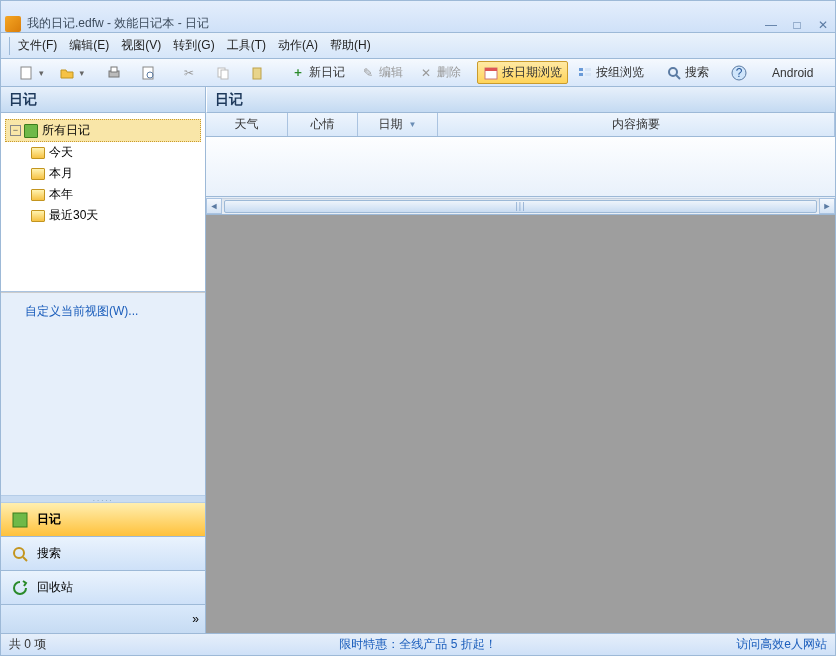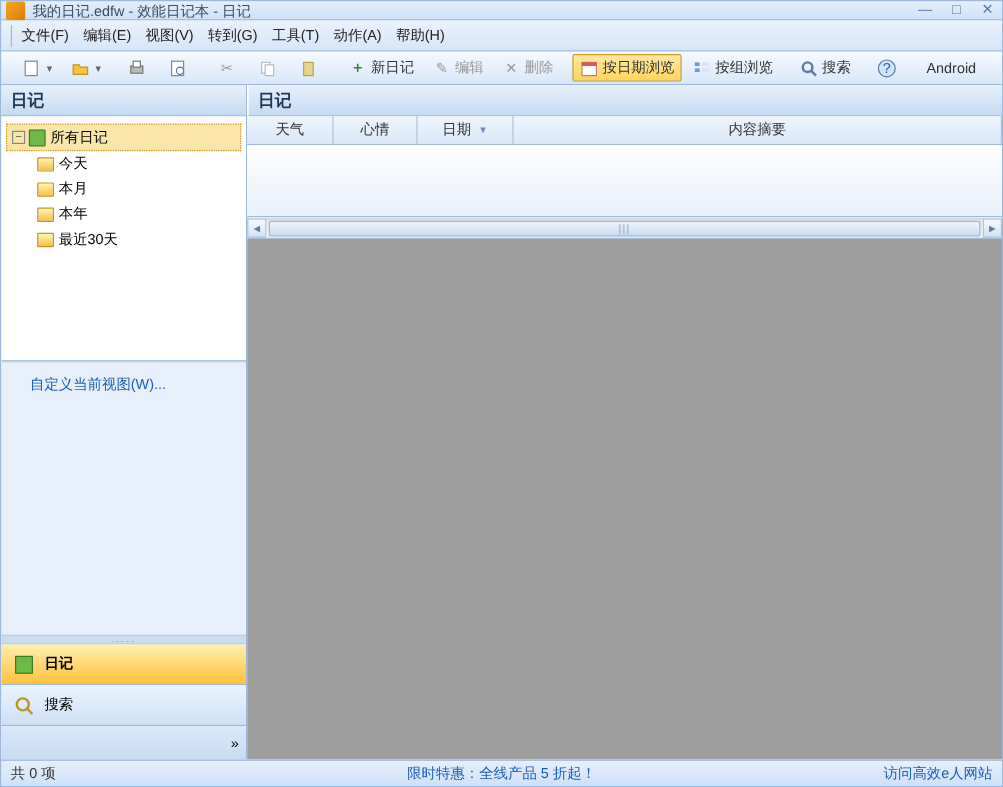--- a/index.html
+++ b/index.html
@@ -1,19 +1,19 @@
 <!DOCTYPE html>
 <html><head>
 <meta charset="utf-8">
 <style>
 * { margin: 0; padding: 0; box-sizing: border-box; font-family: "Microsoft YaHei", sans-serif; font-size: 12px; }
 body { width: 836px; height: 656px; background: #cde0f7; display: flex; flex-direction: column; border: 1px solid #9db9d7; }
 
 
-.titlebar { height: 16px; background: linear-gradient(#e4eefc, #cfe1f8); display: flex; align-items: flex-start; padding: 0 4px; border-bottom: 1px solid #9db9d7; }
+.titlebar { height: 32px; background: linear-gradient(#e4eefc, #cfe1f8); display: flex; align-items: flex-end; padding: 0 4px; border-bottom: 1px solid #9db9d7; }
 .titlebar .app-icon { width: 16px; height: 16px; background: linear-gradient(135deg, #f5a623, #d97d0a); border-radius: 2px; margin-right: 6px; }
 .titlebar .title-text { flex: 1; color: #3c4b5c; }
 .titlebar .win-btns { display: flex; gap: 10px; color: #5b7ba3; }
 .titlebar .win-btn { cursor: pointer; width: 16px; text-align: center; }
 
 
 .menubar { height: 26px; background: linear-gradient(#eaf2fb, #d6e6f9); border-bottom: 1px solid #9db9d7; display: flex; align-items: center; padding: 0 6px; }
 .menubar .menu-item { padding: 2px 6px; color: #222; cursor: pointer; }
 .menubar .sep { width: 1px; height: 18px; background: #9db9d7; margin: 0 2px; }
 
@@ -257,30 +257,39 @@
       </div>
       <div class="nav-btn">
         <span class="nico">
             <svg width="18" height="18">
               <circle cx="8" cy="8" r="5" fill="none" stroke="#c3951f" stroke-width="2"></circle>
               <line x1="12" y1="12" x2="16" y2="16" stroke="#c3951f" stroke-width="2"></line>
             </svg>
           </span>
         <span>搜索</span>
       </div>
+      <div class="nav-btn">
+        <span class="nico">
+            <svg width="18" height="18">
+              <path d="M9 3a6 6 0 1 0 6 6" fill="none" stroke="#2a8a2a" stroke-width="2"></path>
+              <path d="M12 2l3 2-2 3" fill="none" stroke="#2a8a2a" stroke-width="2"></path>
+            </svg>
+          </span>
+        <span>回收站</span>
+      </div>
     </div>
     <div class="nav-strip">
       <span class="dd" style="cursor:pointer;">»</span>
     </div>
   </div>
 
   <div class="content">
     <div class="panel-head">日记</div>
     <div class="grid-head">
-      <div class="col" style="width:72px">天气</div>
+      <div class="col" style="width:82px">天气</div>
       <div class="col" style="width:70px">心情</div>
       <div class="col sort" style="width:80px">日期</div>
       <div class="col" style="flex:1">内容摘要</div>
     </div>
     <div class="grid-body"></div>
     <div class="hscroll">
       <div class="arrow">◄</div>
       <div class="track">
           <div class="thumb">|||</div>
         </div>

